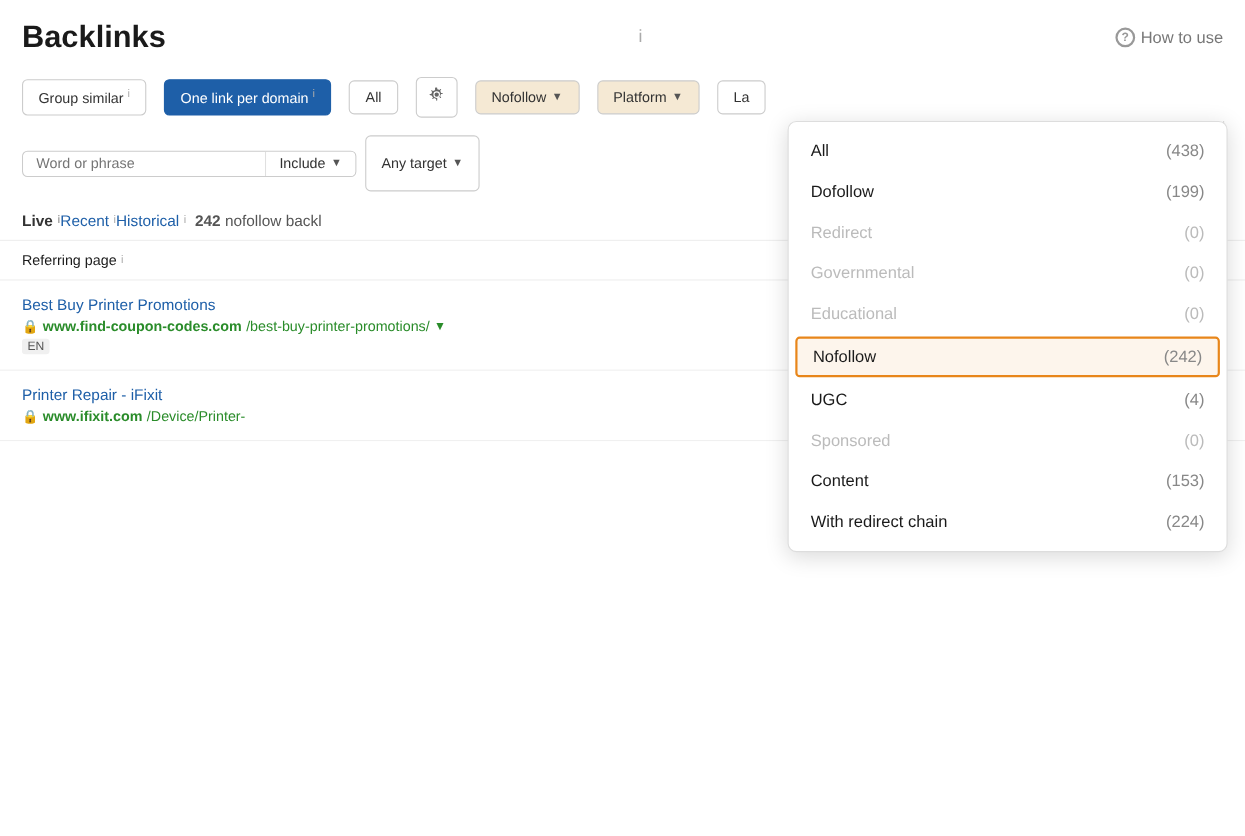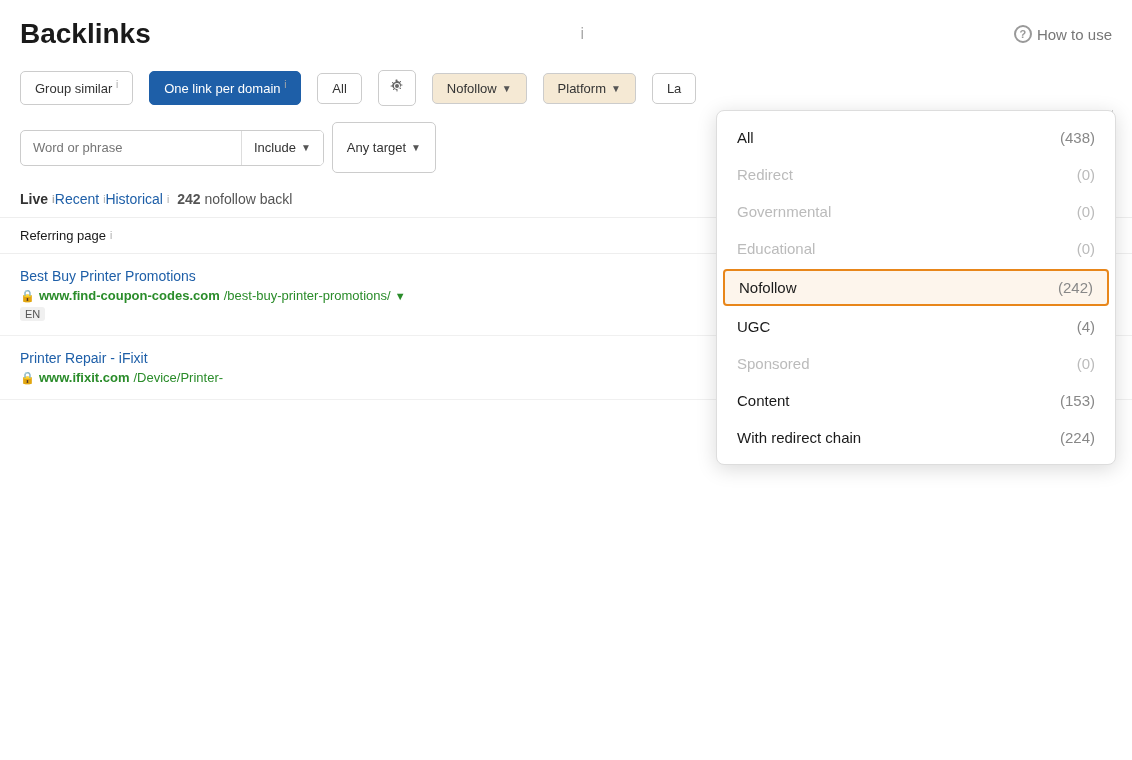--- a/index.html
+++ b/index.html
@@ -122,21 +122,21 @@
       align-items: center;
       padding: 8px 20px;
       gap: 8px;
     }
     .search-input-group {
       display: flex;
       align-items: center;
       border: 1px solid #ccc;
       border-radius: 5px;
       overflow: hidden;
-      height: 36px;
+      height: 24px;
     }
     .search-input {
       border: none;
       outline: none;
       padding: 0 12px;
       font-size: 13px;
       color: #999;
       width: 220px;
       background: #fff;
     }
@@ -455,20 +455,24 @@
     </div>
   </div>
   <div class="row-dr">82</div>
 </div>
 
 <div class="dropdown-overlay" id="dropdown">
 <div class="dropdown-item">
       <span class="item-label">All</span>
       <span class="item-count"> (438)</span>
     </div>
+    <div class="dropdown-item">
+      <span class="item-label">Dofollow</span>
+      <span class="item-count"> (199)</span>
+    </div>
     <div class="dropdown-item disabled-item">
       <span class="item-label">Redirect</span>
       <span class="item-count"> (0)</span>
     </div>
     <div class="dropdown-item disabled-item">
       <span class="item-label">Governmental</span>
       <span class="item-count"> (0)</span>
     </div>
     <div class="dropdown-item disabled-item">
       <span class="item-label">Educational</span>

